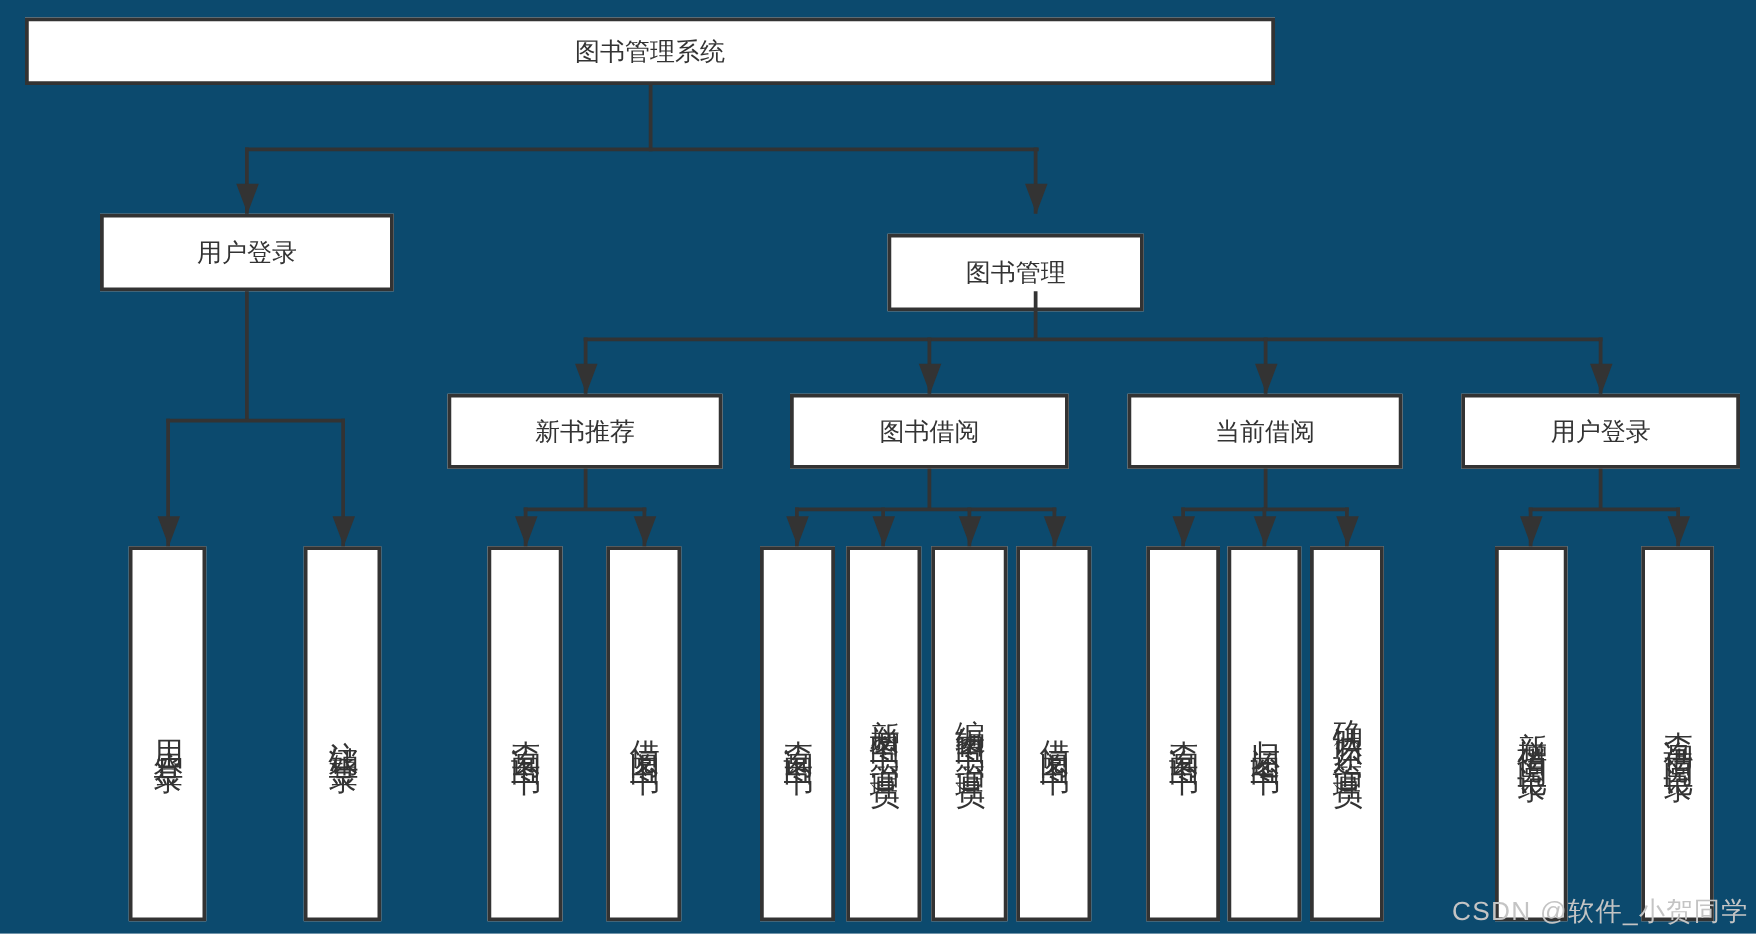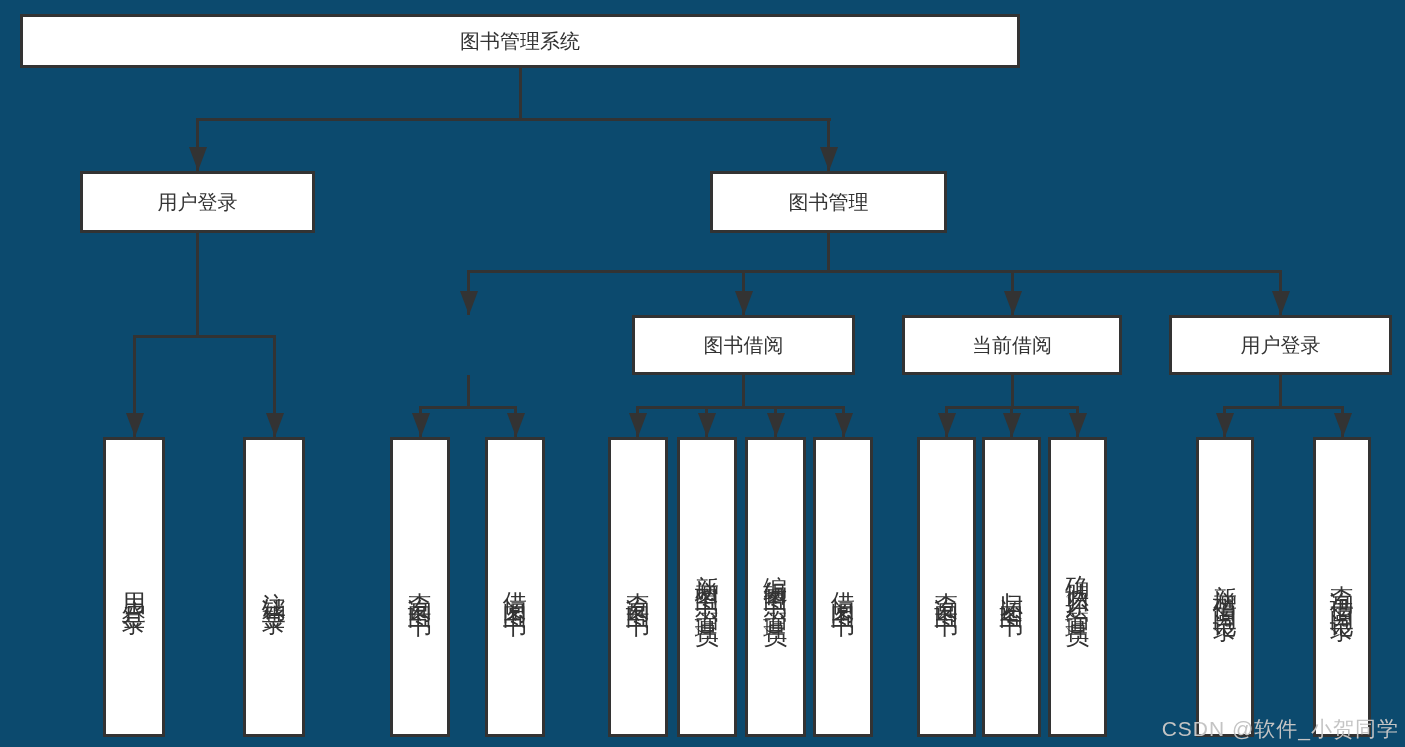--- a/index.html
+++ b/index.html
@@ -29,22 +29,23 @@
   }
 </style>
 </head>
 <body>
 
 <div class="stage">
 
   <div class="box" style="left:20px;top:14px;width:1000px;height:54px;">图书管理系统</div>
 
   <div class="box" style="left:80px;top:171px;width:235px;height:62px;">用户登录</div>
-  <div class="box" style="left:710px;top:171px;width:237px;height:62px;">图书管理</div>
+  <div class="box" style="left:710px;top:187px;width:205px;height:62px;">图书管理</div>
 
+  <div class="box" style="left:358px;top:315px;width:220px;height:60px;">新书推荐</div>
   <div class="box" style="left:632px;top:315px;width:223px;height:60px;text-align:center;">图书借阅</div>
   <div class="box" style="left:902px;top:315px;width:220px;height:60px;">当前借阅</div>
   <div class="box" style="left:1169px;top:315px;width:223px;height:60px;">用户登录</div>
 
   <div class="box vbox" style="left:103px;top:437px;width:62px;height:300px;">用户登录</div>
   <div class="box vbox" style="left:243px;top:437px;width:62px;height:300px;">注销登录</div>
 
   <div class="box vbox" style="left:390px;top:437px;width:60px;height:300px;">查询图书</div>
   <div class="box vbox" style="left:485px;top:437px;width:60px;height:300px;">借阅图书</div>
 

